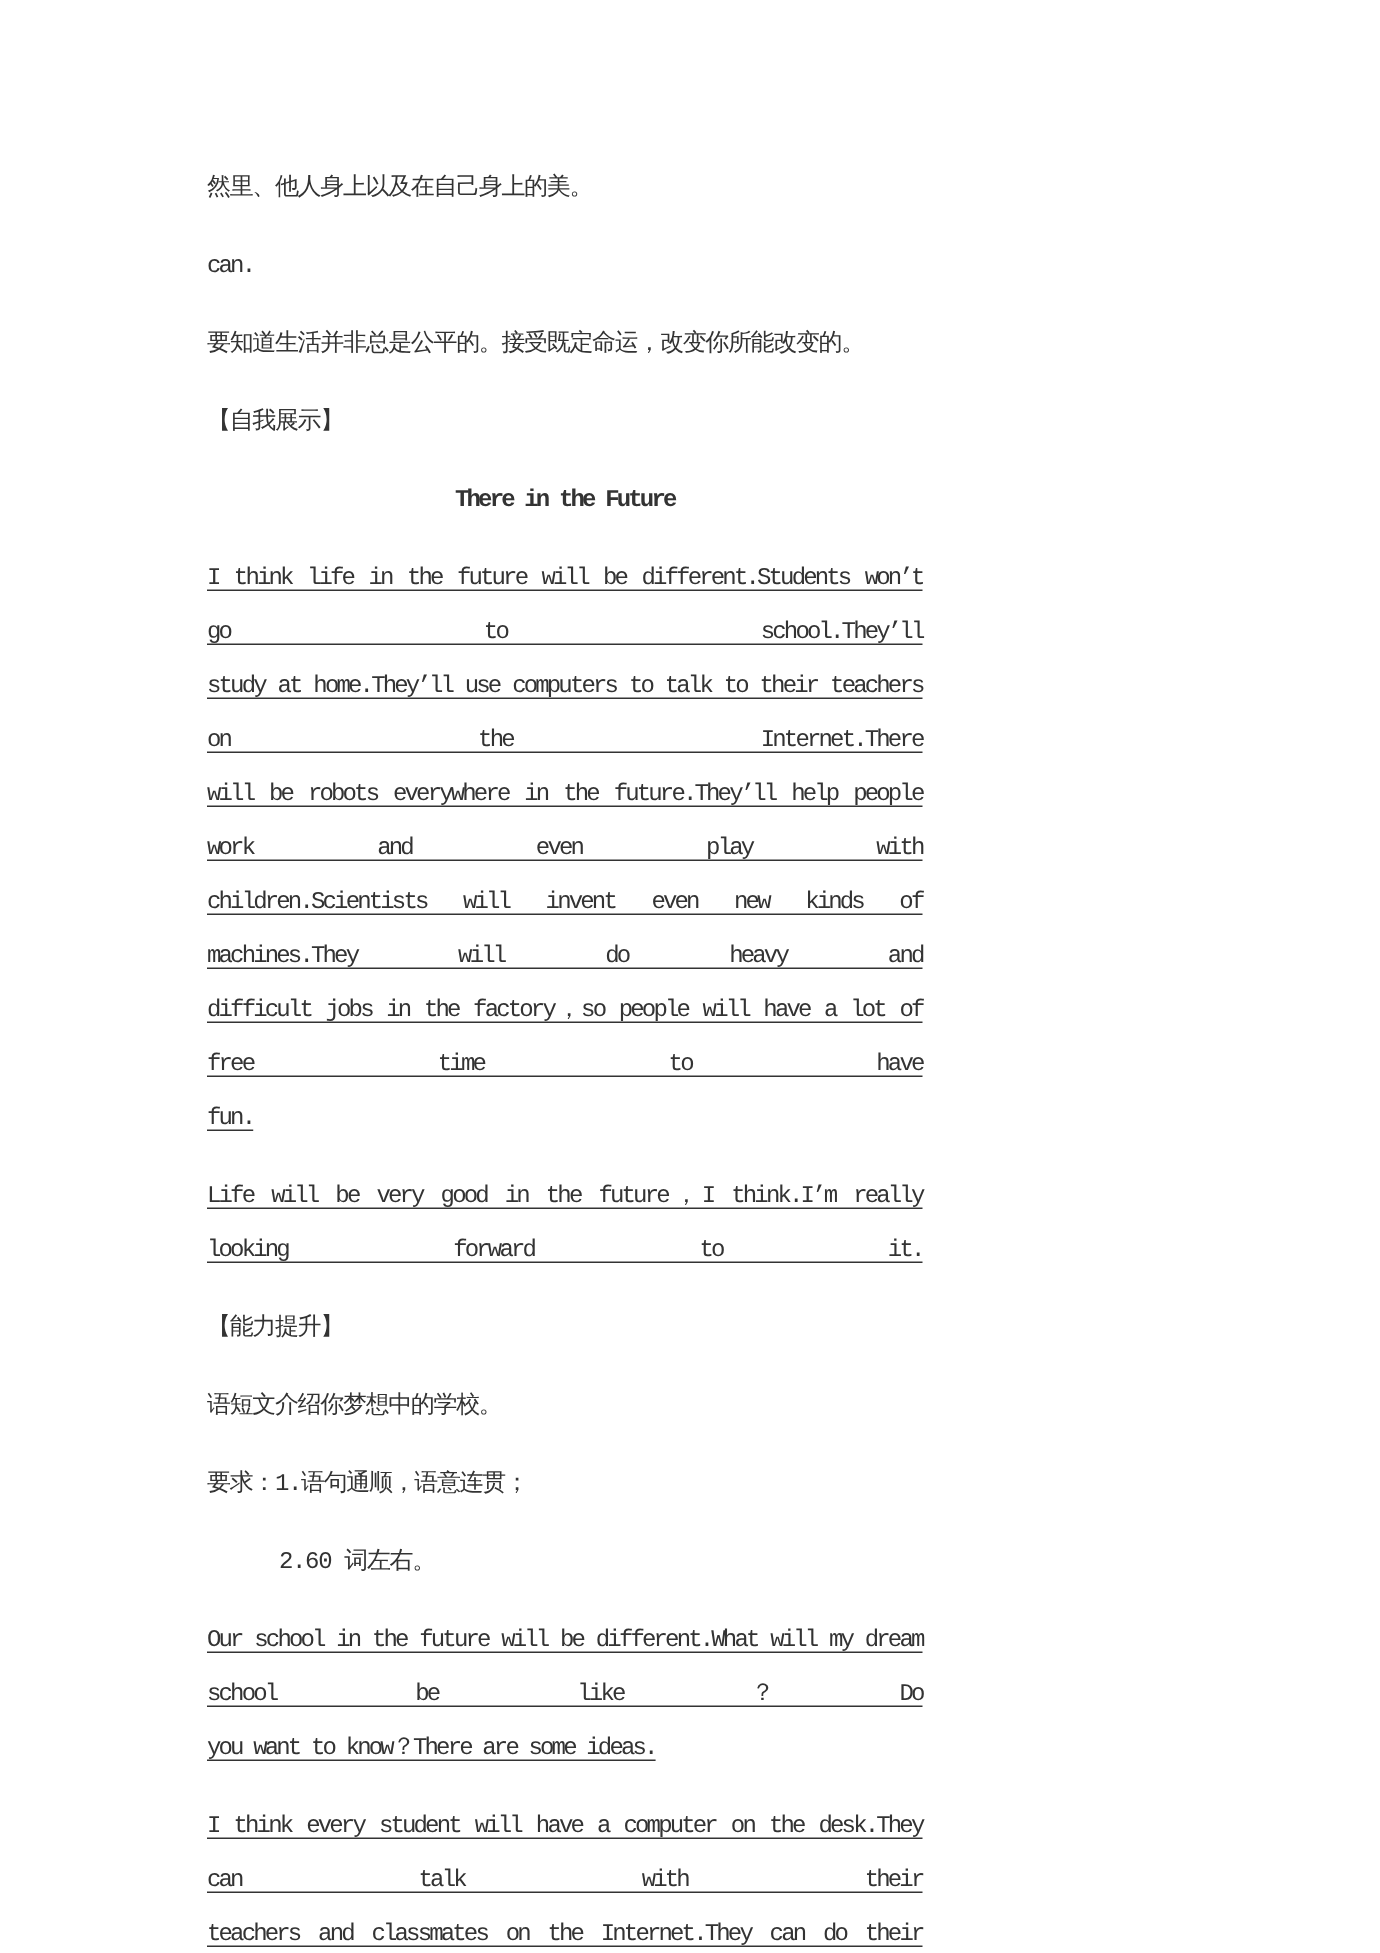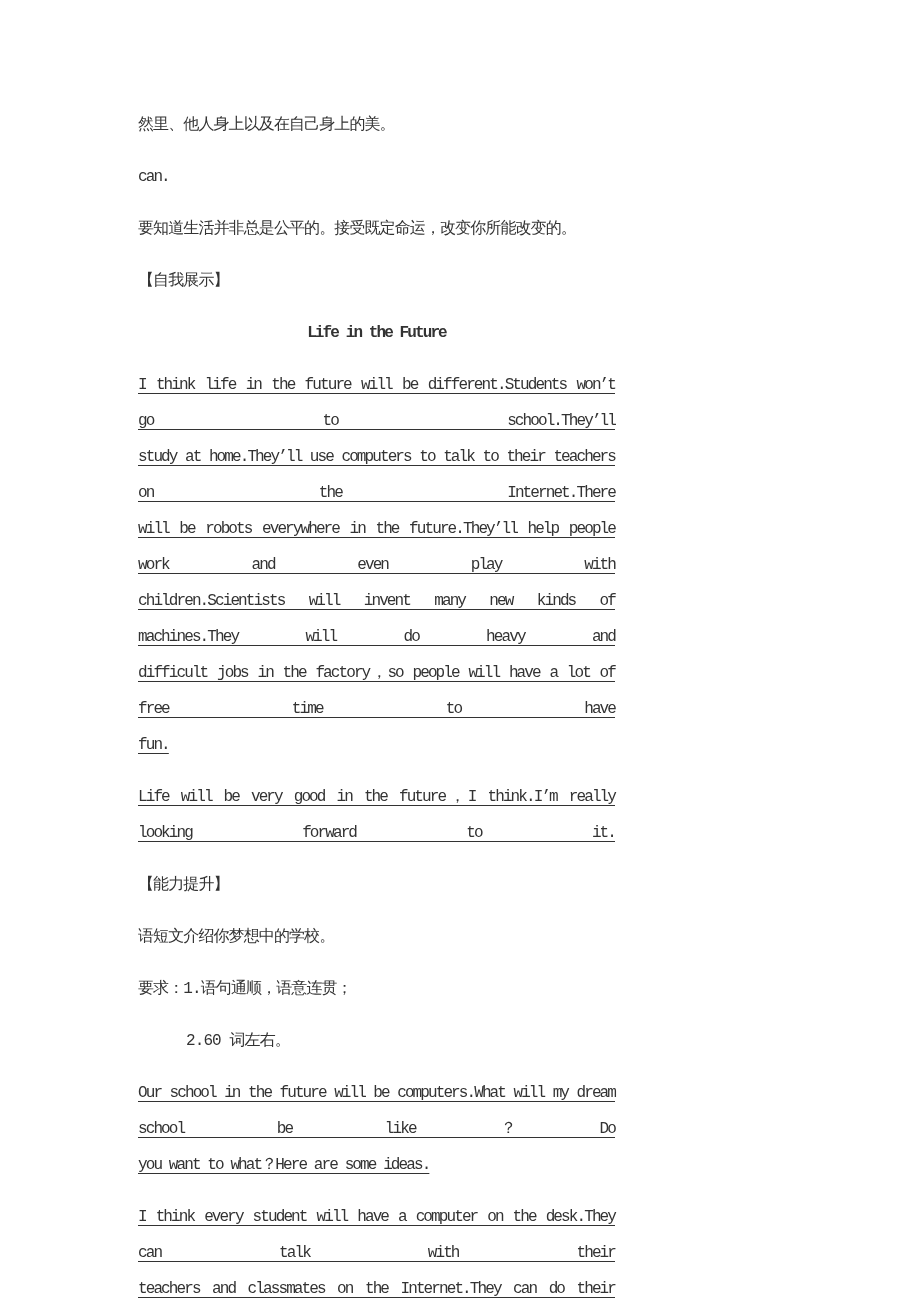--- a/index.html
+++ b/index.html
@@ -52,46 +52,46 @@
     <div class="para en">
       <div class="line">can.</div>
     </div>
     <div class="para cn">
       <div class="line">要知道生活并非总是公平的。接受既定命运，改变你所能改变的。</div>
     </div>
     <div class="para cn">
       <div class="line">【自我展示】</div>
     </div>
     <div class="para title">
-      <div class="line">Life in the Future</div>
+      <div class="line">There in the Future</div>
     </div>
     <div class="para en u">
       <div class="line just">I think life in the future will be different.Students won’t go to school.They’ll</div>
       <div class="line just">study at home.They’ll use computers to talk to their teachers on the Internet.There</div>
       <div class="line just">will be robots everywhere in the future.They’ll help people work and even play with</div>
-      <div class="line just">children.Scientists will invent many new kinds of machines.They will do heavy and</div>
+      <div class="line just">children.Scientists will invent even new kinds of machines.They will do heavy and</div>
       <div class="line just">difficult jobs in the factory，so people will have a lot of free time to have</div>
       <div class="line">fun.</div>
     </div>
     <div class="para en u">
       <div class="line just">Life will be very good in the future，I think.I’m really looking forward to it.</div>
     </div>
     <div class="para cn">
       <div class="line">【能力提升】</div>
     </div>
     <div class="para cn">
       <div class="line">语短文介绍你梦想中的学校。</div>
     </div>
     <div class="para cn">
       <div class="line">要求：1.语句通顺，语意连贯；</div>
     </div>
     <div class="para cn indent">
       <div class="line">2.60 词左右。</div>
     </div>
     <div class="para en u">
-      <div class="line just">Our school in the future will be computers.What will my dream school be like？Do</div>
-      <div class="line">you want to what？Here are some ideas.</div>
+      <div class="line just">Our school in the future will be different.What will my dream school be like？Do</div>
+      <div class="line">you want to know？There are some ideas.</div>
     </div>
     <div class="para en u">
       <div class="line just">I think every student will have a computer on the desk.They can talk with their</div>
       <div class="line just">teachers and classmates on the Internet.They can do their homework on the computer</div>
     </div>
   </div>
 
 </body></html>

